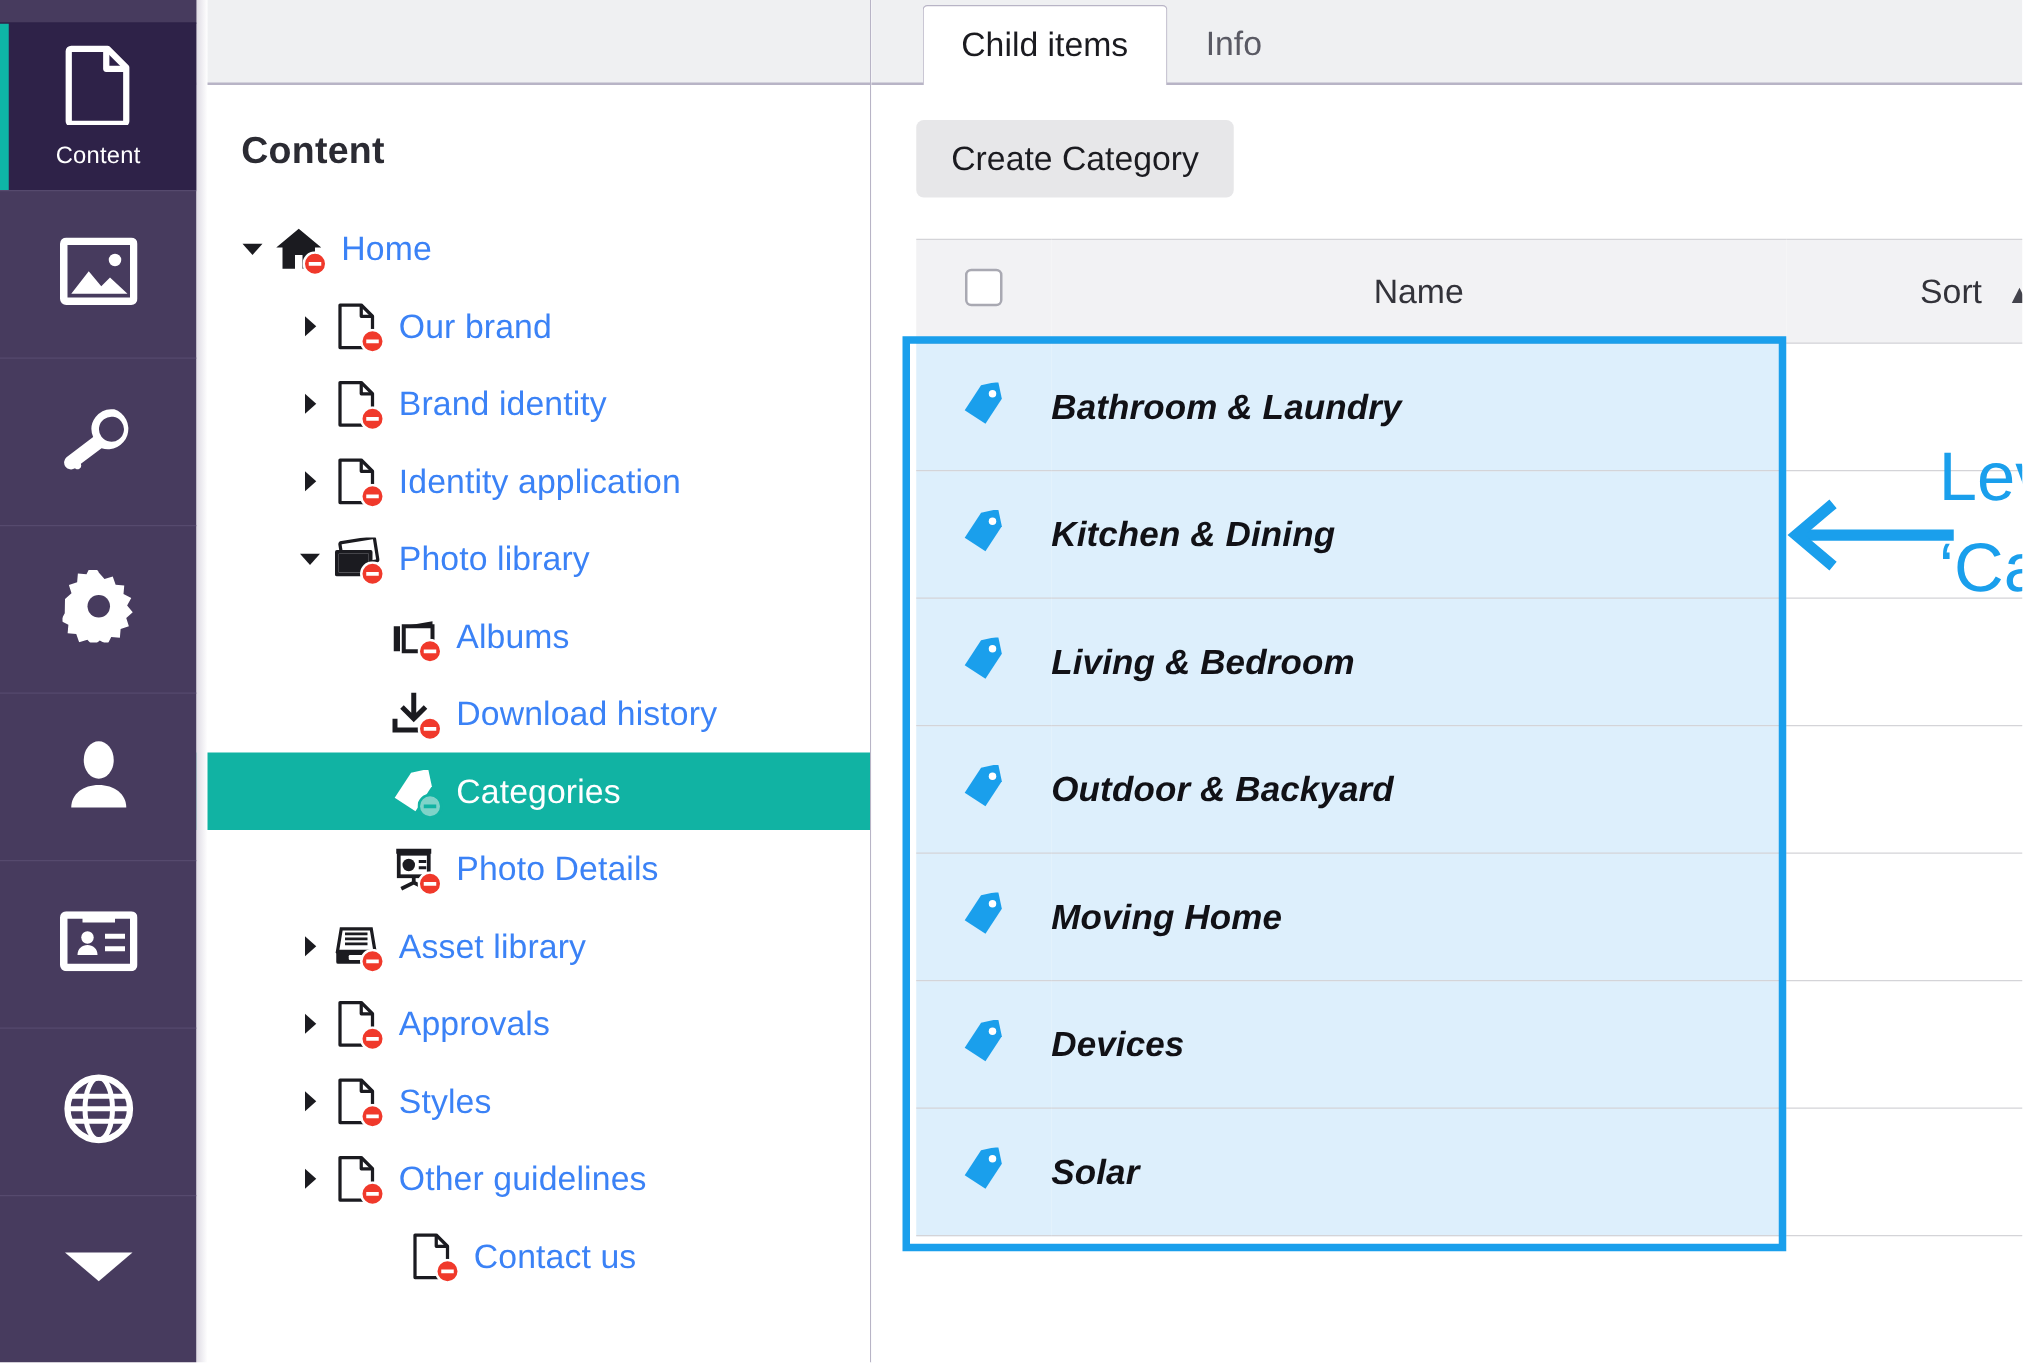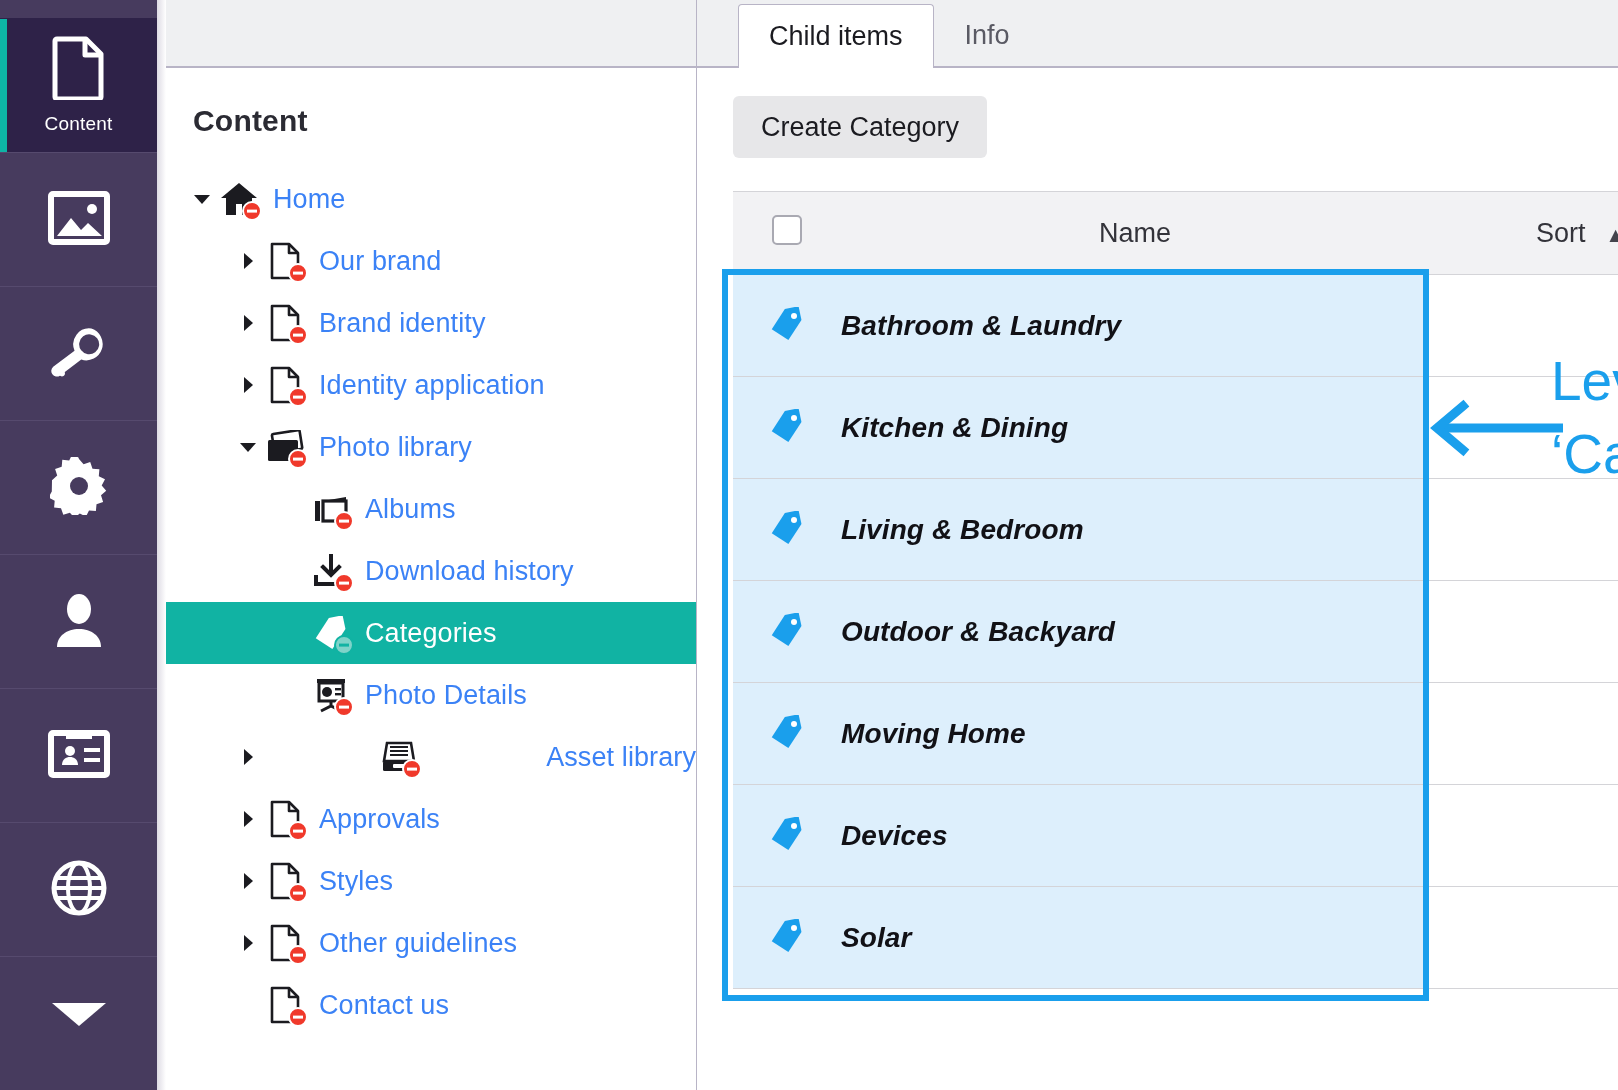--- a/index.html
+++ b/index.html
@@ -394,21 +394,21 @@
               <rect x="23" y="16" width="6" height="2.4" fill="#1b1b20"></rect>
               <path d="M19 24v5M9 34l10-5 10 5" stroke="#1b1b20" stroke-width="3" fill="none"></path>
             </svg>
             <svg width="20" height="20" viewBox="0 0 20 20" style="position:absolute;right:-3px;bottom:-2px">
               <circle cx="10" cy="10" r="9" fill="#f0392b" stroke="#fff" stroke-width="2"></circle>
               <rect x="5" y="8.6" width="10" height="3" fill="#fff"></rect>
             </svg>
           </span>
           <span class="tree-label">Photo Details</span>
         </div>
-        <div class="tree-row" style="padding-left: 80px; justify-content: space-between;">
+        <div class="tree-row" style="padding-left: 80px;">
           <span class="caret">
             <svg width="14" height="18" viewBox="0 0 14 18">
               <path d="M3 1l9 8-9 8z" fill="#1b1b20"></path>
             </svg>
           </span>
           <span class="node-icon">
             <svg width="36" height="36" viewBox="0 0 36 36">
               <path d="M6 4h24l3 18H3z" fill="#fff" stroke="#1b1b20" stroke-width="2.6"></path>
               <path d="M9 8h18M9 12h18M9 16h18" stroke="#1b1b20" stroke-width="2.2"></path>
               <rect x="2" y="22" width="32" height="10" rx="1.5" fill="#1b1b20"></rect>
@@ -468,21 +468,21 @@
               <path d="M2 2h17l9 9v25H2z" fill="#fff" stroke="#1b1b20" stroke-width="2.6" stroke-linejoin="round"></path>
               <path d="M19 2v9h9" fill="none" stroke="#1b1b20" stroke-width="2.6" stroke-linejoin="round"></path>
             </svg>
             <svg width="20" height="20" viewBox="0 0 20 20" style="position:absolute;right:-3px;bottom:-2px">
               <circle cx="10" cy="10" r="9" fill="#f0392b" stroke="#fff" stroke-width="2"></circle>
               <rect x="5" y="8.6" width="10" height="3" fill="#fff"></rect>
             </svg>
           </span>
           <span class="tree-label">Other guidelines</span>
         </div>
-        <div class="tree-row" style="padding-left: 80px;">
+        <div class="tree-row" style="padding-left: 116px; margin-left: 24px;">
           <span class="caret"></span>
           <span class="node-icon">
             <svg width="30" height="38" viewBox="0 0 30 38">
               <path d="M2 2h17l9 9v25H2z" fill="#fff" stroke="#1b1b20" stroke-width="2.6" stroke-linejoin="round"></path>
               <path d="M19 2v9h9" fill="none" stroke="#1b1b20" stroke-width="2.6" stroke-linejoin="round"></path>
             </svg>
             <svg width="20" height="20" viewBox="0 0 20 20" style="position:absolute;right:-3px;bottom:-2px">
               <circle cx="10" cy="10" r="9" fill="#f0392b" stroke="#fff" stroke-width="2"></circle>
               <rect x="5" y="8.6" width="10" height="3" fill="#fff"></rect>
             </svg>

